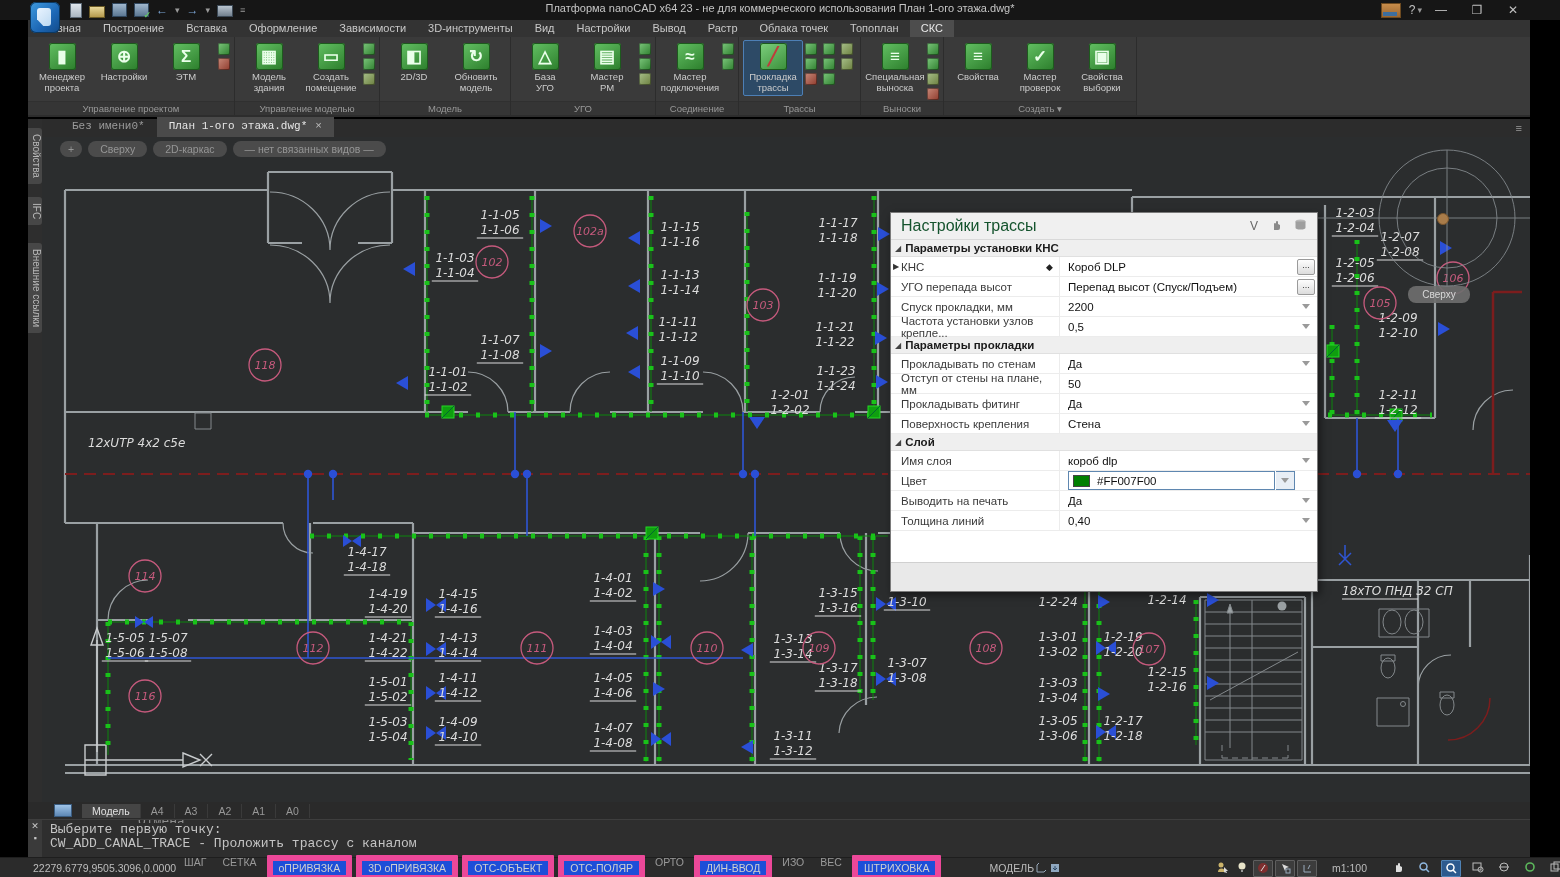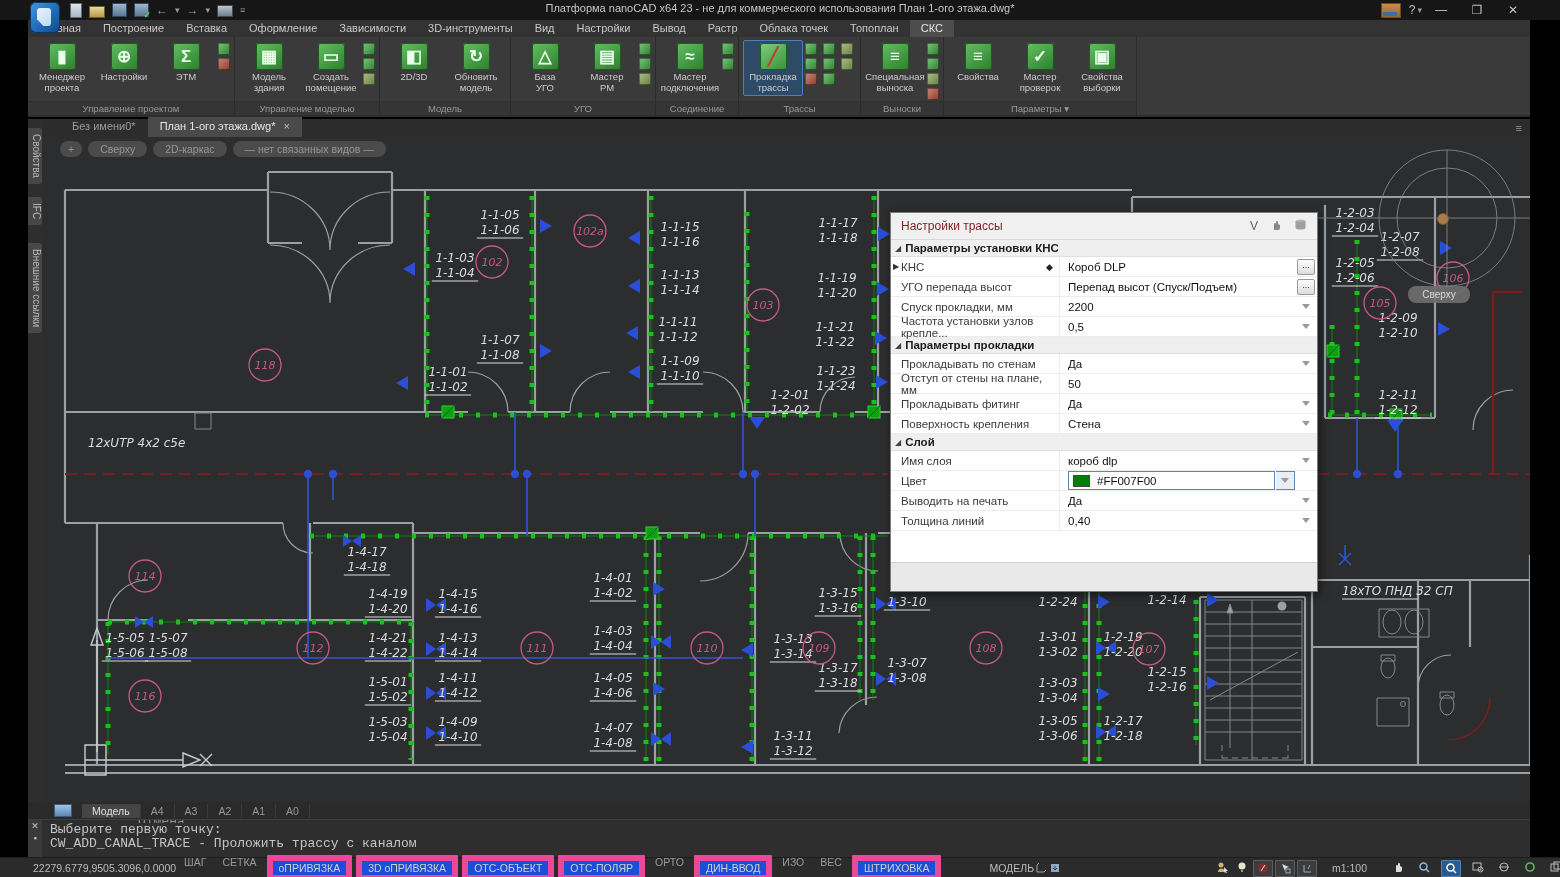--- a/index.html
+++ b/index.html
@@ -40,38 +40,38 @@
   .bigbtn.sel{background:#2d4a66;border:1px solid #4d7fb5;}
   .bigicon{width:27px;height:27px;border-radius:3px;margin-bottom:2px;
     background:linear-gradient(145deg,#63c063,#2c7e2c);box-shadow:0 0 0 1px #1d5a1d inset;
     color:#eaffea;font-size:17px;line-height:27px;text-align:center;font-weight:bold;}
   .biglabel{font-size:9.5px;color:#cccccc;text-align:center;line-height:10.5px;white-space:pre-line;}
   .smallcol{display:flex;flex-direction:column;gap:3px;padding-top:3px;}
   .smallrow{display:grid;grid-template-columns:repeat(3,15px);gap:3px;padding-top:3px;}
   .sicon{width:12px;height:12px;border-radius:2px;box-shadow:0 0 0 1px rgba(0,0,0,.4) inset;}
   
   #doctabs{left:42px;top:119px;width:1488px;height:18px;background:#2c2c2c;display:flex;align-items:flex-end;}
-  .doctab{font-size:11px;color:#9a9a9a;padding:2px 12px;height:16px;line-height:14px;}
+  .doctab{font-size:11px;color:#9a9a9a;padding:2px 12px;height:16px;line-height:14px;font-family:Liberation Mono, monospace;}
   .doctab.active{background:#4a4a4a;color:#e6e6e6;}
   .doctab .x{margin-left:8px;color:#bdbdbd;}
   #tab-list-icon{position:absolute;right:8px;top:3px;color:#9a9a9a;font-size:11px;}
   
   #sidestrip{left:28px;top:119px;width:14px;height:683px;background:#2e2e2e;}
   .sidetab{position:absolute;left:0;width:14px;background:#474747;color:#b9b9b9;font-size:10px;
     writing-mode:vertical-rl;text-align:center;border-radius:0 3px 3px 0;padding:6px 0;}
   
   #canvas{left:42px;top:137px;width:1488px;height:665px;background:#2b2d2e;}
   #pills{position:absolute;left:18px;top:4px;display:flex;gap:6px;z-index:5;}
   .pill{background:#4e4e4e;color:#9f9f9f;font-size:10.5px;border-radius:9px;padding:2px 12px;opacity:.92;}
   .pill.plus{padding:2px 8px;}
   
   #dialog{left:890px;top:212px;width:426px;height:378px;background:#fff;border:1px solid #7a7a7a;
     box-shadow:2px 3px 8px rgba(0,0,0,.5);z-index:20;display:flex;flex-direction:column;}
   #dlg-header{height:26px;background:#f0f0f0;border-bottom:1px solid #d9d9d9;display:flex;align-items:center;padding:0 10px;}
-  #dlg-title{font-size:12px;color:#7f1d1d;flex:1;}
+  #dlg-title{font-size:16px;color:#14532d;flex:1;}
   .dlg-hicon{color:#666;font-size:12px;margin-left:12px;}
   #dlg-body{flex:1;overflow:hidden;font-size:11.5px;}
   .sec{display:flex;align-items:center;background:#efefef;border-bottom:1px solid #e0e0e0;height:16px;padding-left:4px;}
   .sec .tri{font-size:8px;color:#444;margin-right:4px;}
   .sec .st{font-weight:bold;color:#1a1a1a;}
   .prow{display:flex;height:19px;border-bottom:1px solid #ececec;align-items:center;position:relative;}
   .prow .mark{width:10px;text-align:center;font-size:8px;color:#333;}
   .prow .lbl{width:158px;color:#3a3a3a;display:flex;align-items:center;}
   .prow .lbl .dia{margin-left:auto;margin-right:6px;font-size:9px;color:#222;}
   .prow .val{flex:1;border-left:1px solid #ececec;padding-left:8px;color:#101010;display:flex;align-items:center;height:100%;}
@@ -291,21 +291,21 @@
           <div class="bigicon">✓</div>
           <div class="biglabel">Мастер
 проверок</div>
         </div>
         <div class="bigbtn">
           <div class="bigicon">▣</div>
           <div class="biglabel">Свойства
 выборки</div>
         </div>
       </div>
-      <div class="rgroup-footer">Параметры  ▾</div>
+      <div class="rgroup-footer">Создать  ▾</div>
     </div>
   </div>
 
 <div class="abs" id="sidestrip">
     <div class="sidetab" style="top: 9px;">Свойства</div>
     <div class="sidetab" style="top: 78px;">IFC</div>
     <div class="sidetab" style="top: 124px;">Внешние ссылки</div>
   </div>
 <div class="abs" id="doctabs">
     <span style="width: 18px;"></span>

